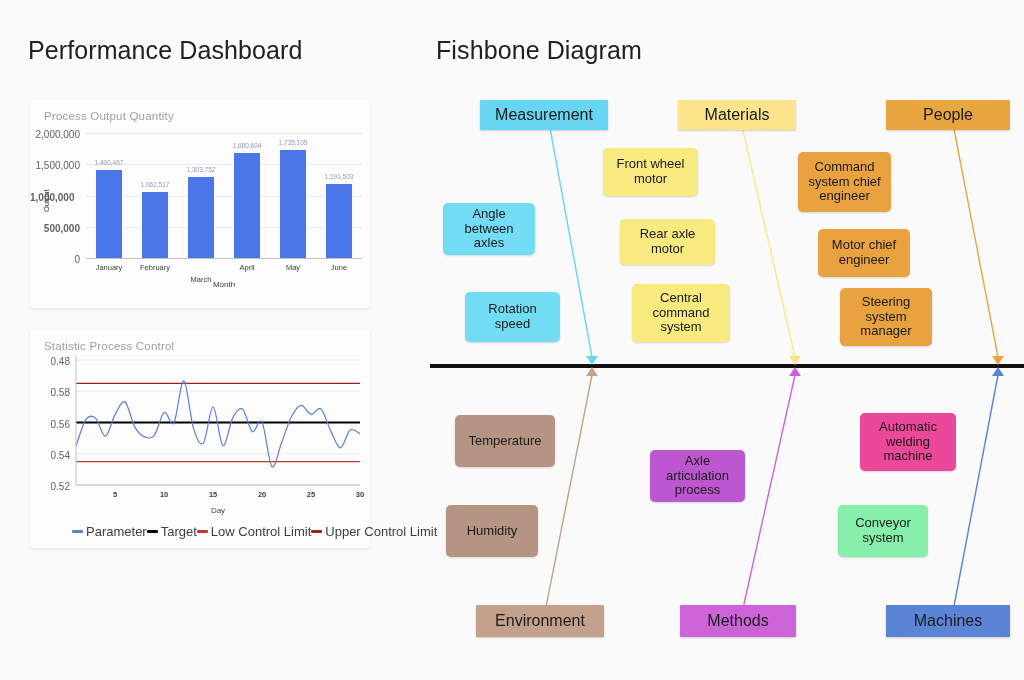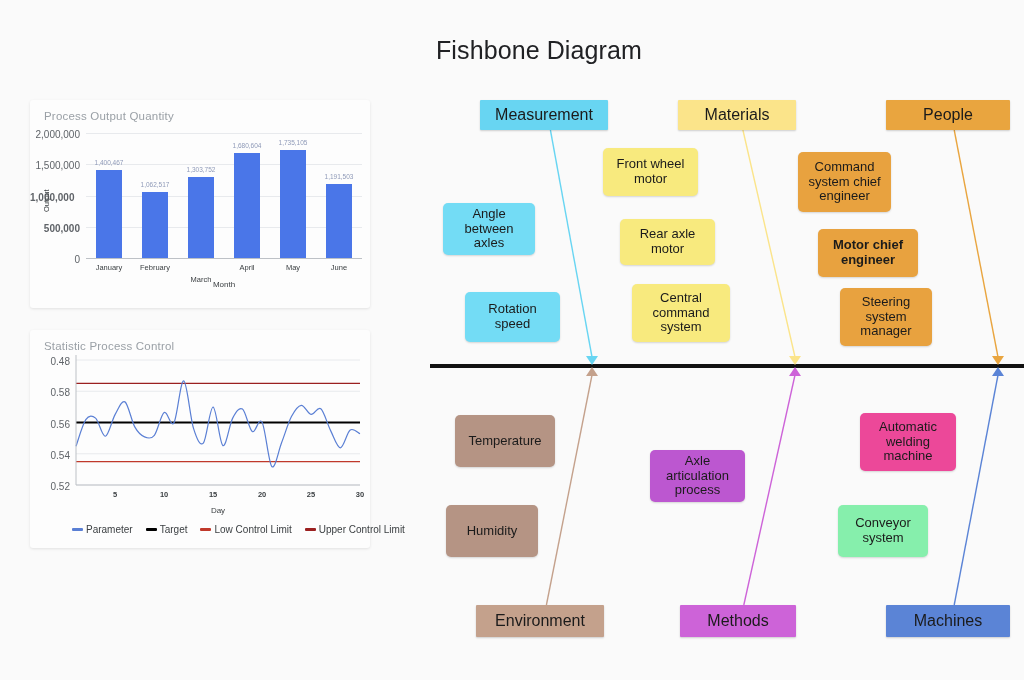--- a/index.html
+++ b/index.html
@@ -63,22 +63,22 @@
     text-align: center; white-space: nowrap;
   }
   .y-axis-name {
     position: absolute; font-size: 7.5px; color: #3c4043;
     transform: rotate(-90deg); transform-origin: left top; white-space: nowrap;
   }
   .baseline { position: absolute; height: 1px; background: #bdc1c6; }
 
   
   .legend {
-    position: absolute; display: flex; gap: 13px; align-items: center;
-    font-size: 10px; color: #3c4043;
+    position: absolute; display: flex; align-items: center;
+    font-size: 13px; color: #3c4043;
   }
   .legend-item { display: flex; align-items: center; gap: 3px; white-space: nowrap; }
   .legend-swatch { width: 11px; height: 2.5px; border-radius: 1px; display: block; }
 
   
   #fish { position: absolute; left: 420px; top: 0; width: 604px; height: 680px; }
   .node {
     position: absolute;
     display: flex; align-items: center; justify-content: center;
     text-align: center;
@@ -98,20 +98,21 @@
     box-shadow: 0 1px 2px rgba(0,0,0,.15);
   }
 
   svg.bones { position: absolute; left: 0; top: 0; width: 604px; height: 680px; overflow: visible; }
 </style>
 </head>
 <body>
 
 <div class="page">
 
+  <div class="panel-title" id="dash-title">Performance Dashboard</div>
 
   <div class="panel-title" id="fish-title">Fishbone Diagram</div>
 
   <div class="card" id="card-bar">
     <div class="chart-title">Process Output Quantity</div>
     <div class="plot" id="bar-plot">
         <div class="axis-label" style="left: 0px; top: 154px; width: 50px; text-align: right;">0</div>
         <div class="gridline" style="left: 56px; top: 126.75px; width: 276px;"></div>
         <div class="axis-label" style="left: 0px; top: 122.75px; width: 50px; text-align: right; font-weight: bold;">500,000</div>
         <div class="gridline" style="left: 56px; top: 95.5px; width: 276px;"></div>
@@ -221,21 +222,21 @@
 motor</div>
         <div class="node sub" style="left: 200px; top: 219px; width: 95px; height: 46px; background: rgb(248, 234, 126);">Rear axle
 motor</div>
         <div class="node sub" style="left: 212px; top: 284px; width: 98px; height: 58px; background: rgb(248, 234, 126);">Central
 command
 system</div>
         <div class="node cat" style="left: 466px; top: 100px; width: 124px; height: 30px; background: rgb(233, 165, 63);">People</div>
         <div class="node sub" style="left: 378px; top: 152px; width: 93px; height: 60px; background: rgb(232, 162, 63);">Command
 system chief
 engineer</div>
-        <div class="node sub" style="left: 398px; top: 229px; width: 100px; height: 48px; background: rgb(232, 162, 63); font-weight: bold;">Motor chief
+        <div class="node sub" style="left: 398px; top: 229px; width: 92px; height: 48px; background: rgb(232, 162, 63);">Motor chief
 engineer</div>
         <div class="node sub" style="left: 420px; top: 288px; width: 92px; height: 58px; background: rgb(232, 162, 63);">Steering
 system
 manager</div>
         <div class="node cat" style="left: 56px; top: 605px; width: 128px; height: 32px; background: rgb(196, 161, 140);">Environment</div>
         <div class="node sub" style="left: 35px; top: 415px; width: 100px; height: 52px; background: rgb(181, 148, 132);">Temperature</div>
         <div class="node sub" style="left: 26px; top: 505px; width: 92px; height: 52px; background: rgb(181, 148, 132);">Humidity</div>
         <div class="node cat" style="left: 260px; top: 605px; width: 116px; height: 32px; background: rgb(205, 99, 216);">Methods</div>
         <div class="node sub" style="left: 230px; top: 450px; width: 95px; height: 52px; background: rgb(188, 87, 208);">Axle
 articulation

